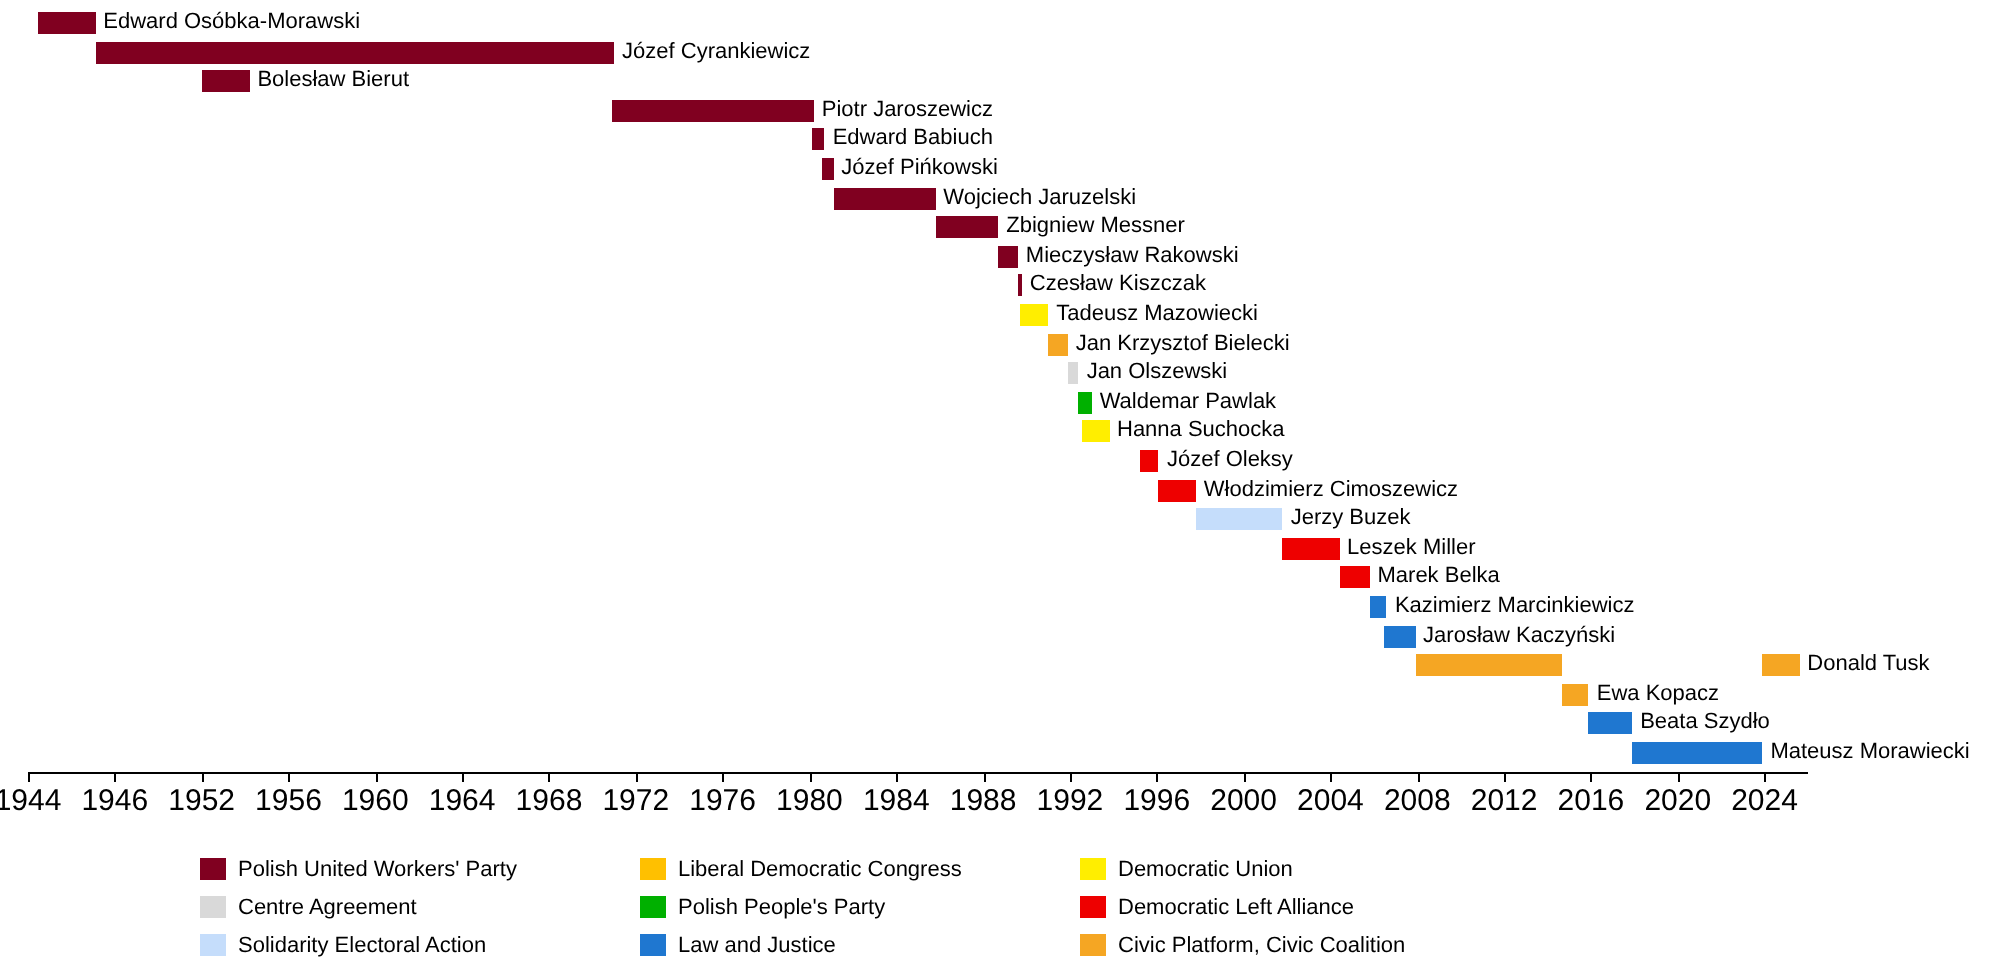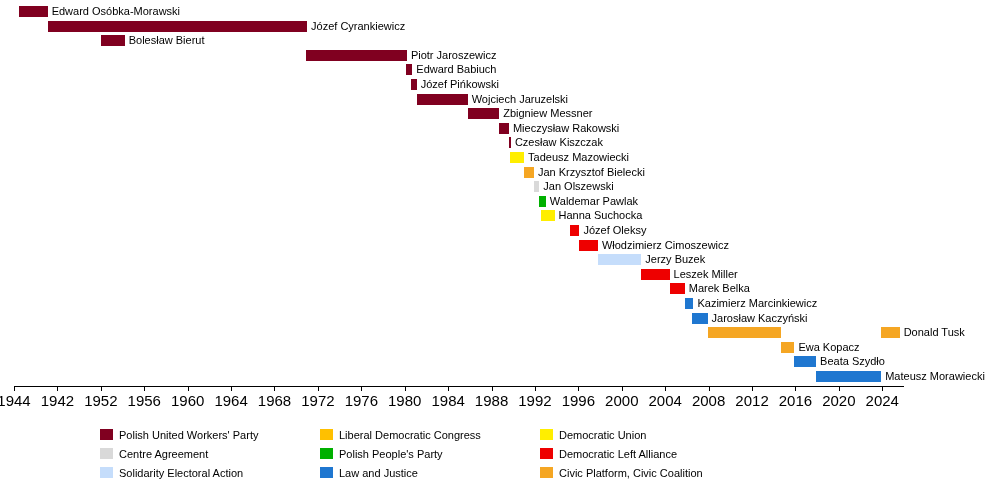--- a/index.html
+++ b/index.html
@@ -224,21 +224,21 @@
         <div class="bar" style="left: 816.085px; width: 65.122px; background: rgb(31, 119, 208);"></div>
         <div class="bar-label right" style="left: 885.207px;">Mateusz Morawiecki</div>
       </div>
     </div>
 
   <div id="axis">
     <div id="axis-line"></div>
   <div class="tick" style="left: 14px;"></div>
       <div class="tick-label" style="left: 14px;">1944</div>
       <div class="tick" style="left: 57.4146px;"></div>
-      <div class="tick-label" style="left: 57.4146px;">1942</div>
+      <div class="tick-label" style="left: 57.4146px;">1946</div>
       <div class="tick" style="left: 100.829px;"></div>
       <div class="tick-label" style="left: 100.829px;">1952</div>
       <div class="tick" style="left: 144.244px;"></div>
       <div class="tick-label" style="left: 144.244px;">1956</div>
       <div class="tick" style="left: 187.659px;"></div>
       <div class="tick-label" style="left: 187.659px;">1960</div>
       <div class="tick" style="left: 231.073px;"></div>
       <div class="tick-label" style="left: 231.073px;">1964</div>
       <div class="tick" style="left: 274.488px;"></div>
       <div class="tick-label" style="left: 274.488px;">1968</div>

